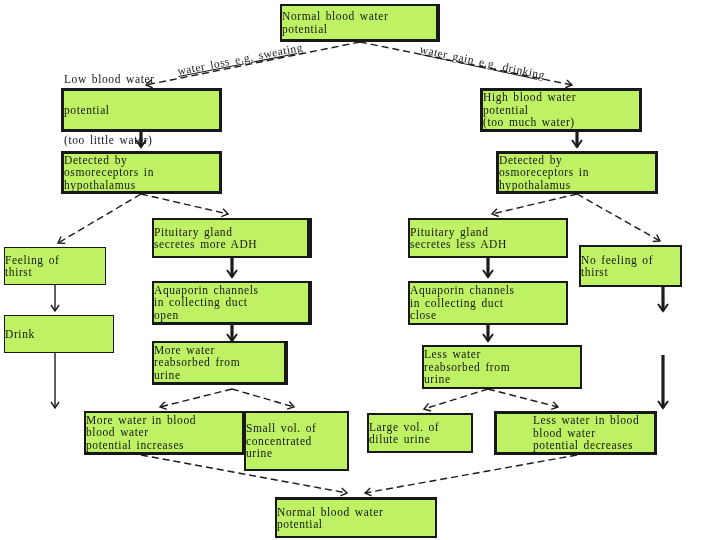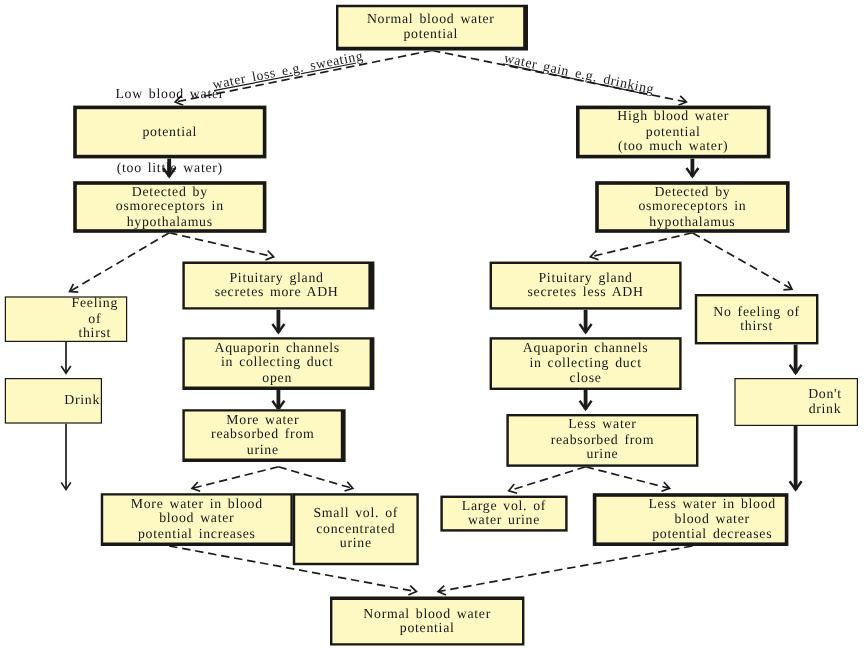--- a/index.html
+++ b/index.html
@@ -7,54 +7,54 @@
     position:relative;width:720px;height:540px;background:#ffffff;
     font-family:"Liberation Serif","DejaVu Serif",serif;
     color:#161616;overflow:hidden;
   }
   #wires{position:absolute;left:0;top:0;width:720px;height:540px;}
   line{stroke:#1b1b1b;}
   .dash{stroke-width:1.4;stroke-dasharray:7 4;marker-end:url(#ah);}
   .thin{stroke-width:1.4;marker-end:url(#ah);}
   .thick{stroke-width:3.2;marker-end:url(#ahb);}
   .node{
-    position:absolute;box-sizing:border-box;background:#fef9c3;
+    position:absolute;box-sizing:border-box;background:#bef264;
     border:2px solid #181818;
-    display:flex;flex-direction:column;justify-content:center;align-items:center;
+    display:flex;flex-direction:column;justify-content:center;align-items:flex-start;
     text-align:center;font-size:11.5px;line-height:12.5px;
     letter-spacing:0.6px;word-spacing:1.5px;
   }
   .b3{border-width:3px;}
-  .b1{border-width:1px;padding-left:48px;}
+  .b1{border-width:1px;}
   .shadow-r{border-right-width:5px;}
   .shadow-rb{border-right-width:4px;border-bottom-width:3px;}
   .u{}
   .edge-label{
     position:absolute;font-size:11.5px;letter-spacing:0.5px;word-spacing:2px;
     text-align:center;text-decoration:underline;white-space:nowrap;color:#1b1b1b;
   }
   
   .n-top    {left:280px;top:4px;  width:160px;height:38px;border-width:2px;border-right-width:4px;border-bottom-width:3px;}
   .n-low    {left:61px; top:88px; width:161px;height:44px;gap:18px;}
   .n-high   {left:480px;top:88px; width:162px;height:44px;}
   .n-detl   {left:61px; top:151px;width:161px;height:43px;}
   .n-detr   {left:496px;top:151px;width:162px;height:43px;}
   .n-feel   {left:4px;  top:247px;width:102px;height:38px;}
-  .n-drink  {left:4px;  top:315px;width:81px;height:38px;}
+  .n-drink  {left:4px;  top:315px;width:110px;height:38px;}
   .n-pitl   {left:152px;top:218px;width:160px;height:40px;}
   .n-pitr   {left:408px;top:218px;width:160px;height:40px;}
   .n-aqul   {left:152px;top:281px;width:160px;height:44px;}
   .n-aqur   {left:408px;top:281px;width:160px;height:44px;}
   .n-morer  {left:152px;top:341px;width:136px;height:44px;}
   .n-lessr  {left:408px;top:345px;width:160px;height:44px;margin-left:14px;}
   .n-nofeel {left:579px;top:245px;width:103px;height:42px;}
   .n-dont   {left:612px;top:315px;width:103px;height:40px;}
   .n-bl     {left:60px; top:411px;width:162px;height:44px;margin-left:24px;}
   .n-sv     {left:244px;top:411px;width:105px;height:60px;}
-  .n-lv     {left:367px;top:413px;width:106px;height:30px;}
+  .n-lv     {left:367px;top:413px;width:106px;height:40px;}
   .n-br     {left:494px;top:411px;width:163px;height:44px;padding-left:36px;}
   .n-bottom {left:275px;top:497px;width:162px;height:41px;border-top-width:3px;}
   .lbl-loss {left:152px;top:53px;width:176px;transform:rotate(-11deg);}
   .lbl-gain {left:395px;top:56px;width:175px;transform:rotate(12deg);}
 </style>
 </head>
 <body>
 
 <div id="stage">
 
@@ -173,39 +173,36 @@
     <div>Less water</div>
     <div>reabsorbed from</div>
     <div>urine</div>
   </div>
 
   <div class="node n-nofeel">
     <div>No feeling of</div>
     <div>thirst</div>
   </div>
 
-  <div class="node n-dont b1">
-    <div>Don't drink</div>
-  </div>
 
   <div class="node n-bl shadow-rb">
     <div>More water in blood</div>
     <div>blood water</div>
     <div>potential increases</div>
   </div>
 
   <div class="node n-sv">
     <div>Small vol. of</div>
     <div>concentrated</div>
     <div>urine</div>
   </div>
 
   <div class="node n-lv">
     <div>Large vol. of</div>
-    <div>water urine</div>
+    <div>dilute urine</div>
   </div>
 
   <div class="node n-br b3">
     <div>Less water in blood</div>
     <div>blood water</div>
     <div>potential decreases</div>
   </div>
 
   <div class="node n-bottom">
     <div>Normal blood water</div>

